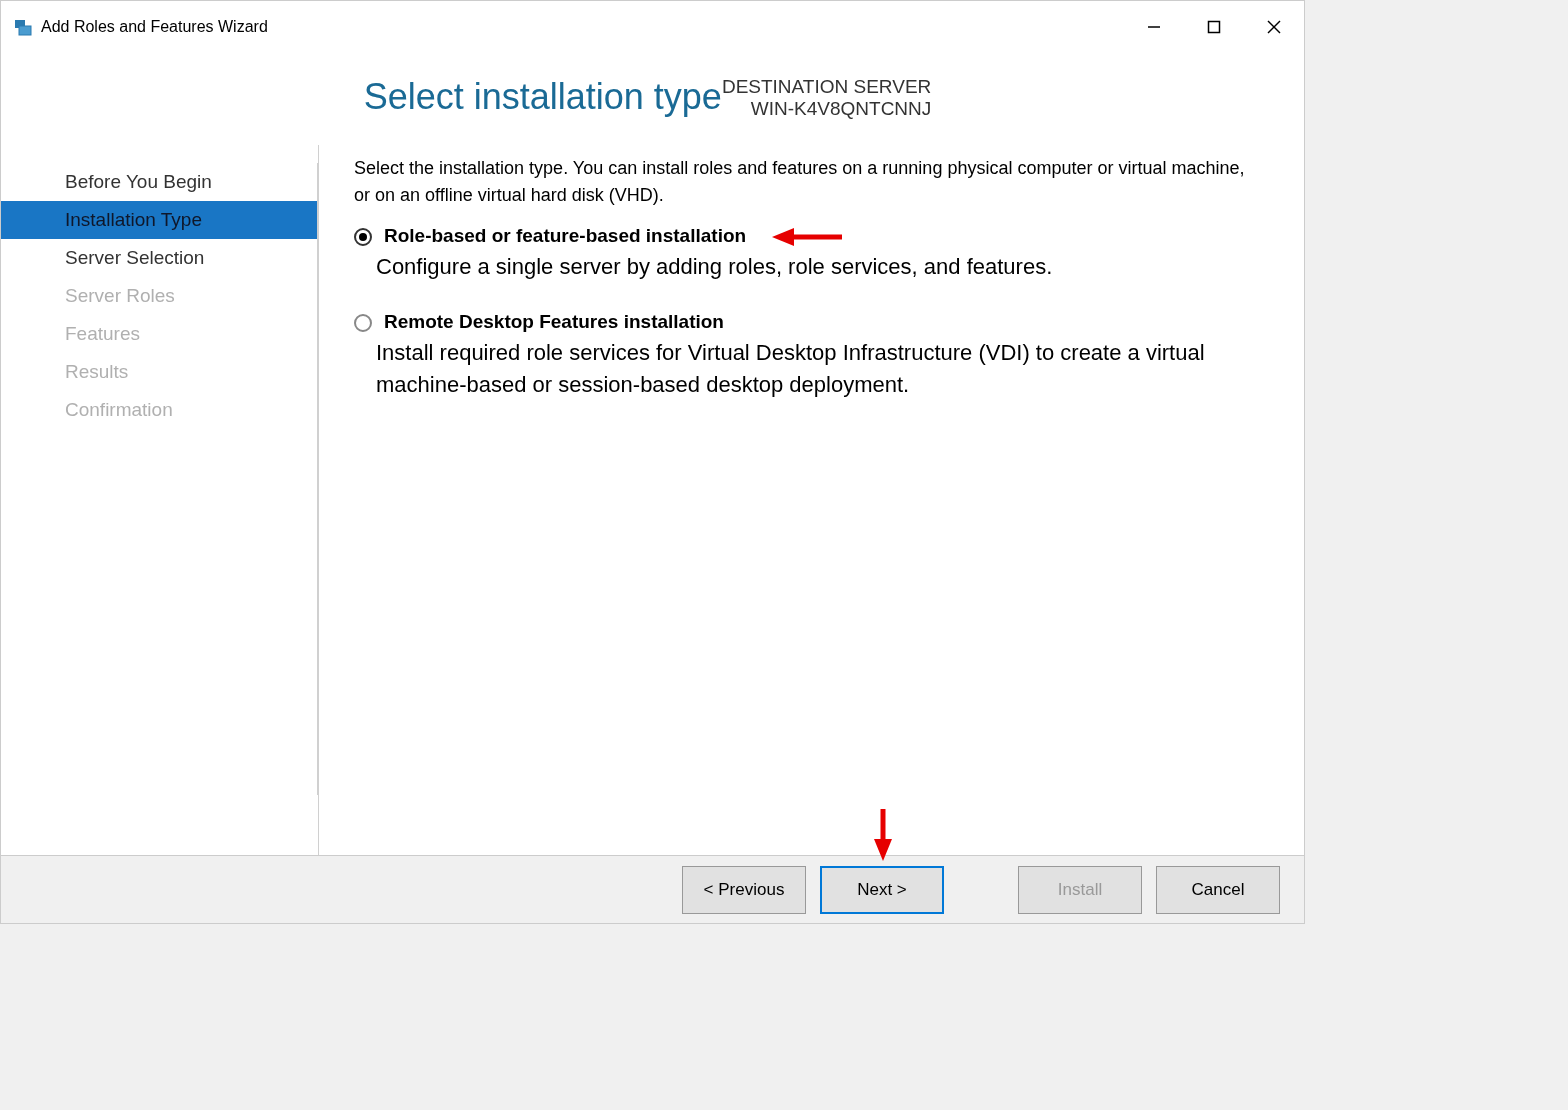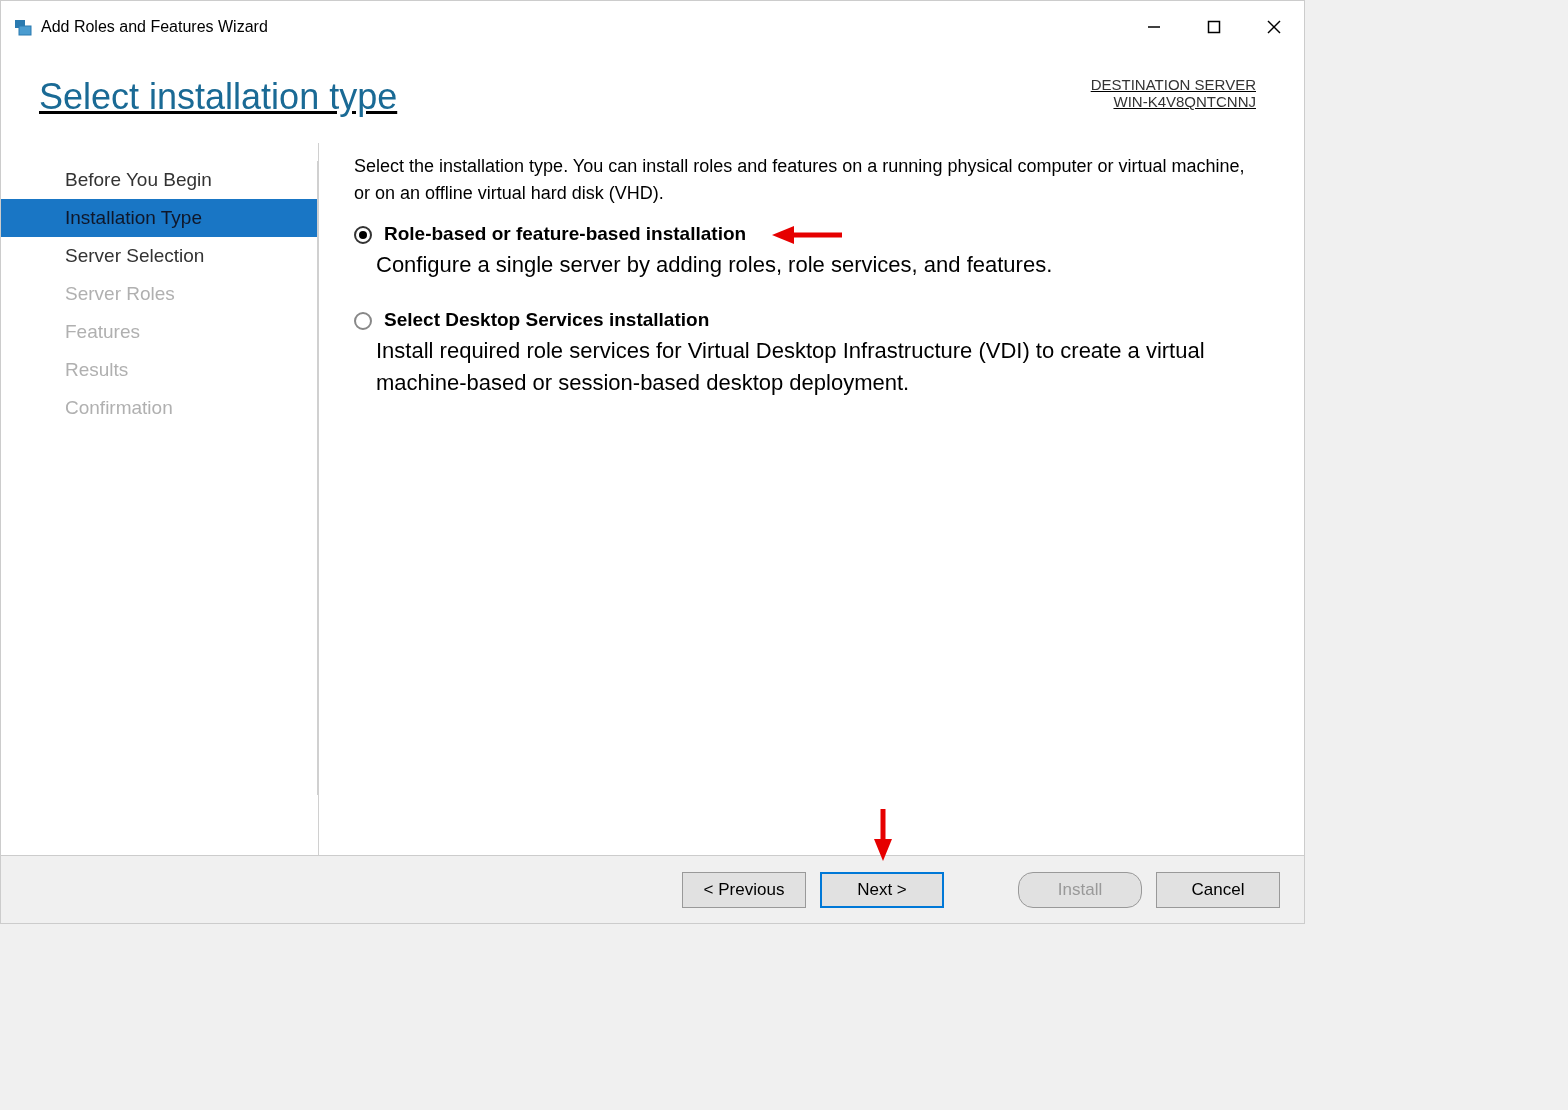--- a/index.html
+++ b/index.html
@@ -53,32 +53,31 @@
       height: 40px;
       display: flex;
       align-items: center;
       justify-content: center;
       cursor: pointer;
       font-size: 14px;
     }
     .header-area {
       padding: 35px 48px 25px 38px;
       display: flex;
-      justify-content: space-between;
+      justify-content: center;
       align-items: flex-start;
-      text-decoration: underline;
     }
     .page-title {
       font-size: 36px;
       font-weight: 300;
       color: #1a6a95;
     }
     .destination {
       text-align: right;
-      font-size: 15px;
+      font-size: 19px;
       color: #333333;
     }
     .destination-label {
       display: block;
     }
     .destination-server {
       display: block;
     }
     .body-area {
       flex: 1;
@@ -179,41 +178,40 @@
       border-top: 1px solid #cccccc;
       background: #f0f0f0;
       display: flex;
       align-items: center;
       justify-content: flex-end;
       padding: 0 24px;
       gap: 14px;
     }
     .btn {
       min-width: 124px;
-      height: 36px;
+      height: 48px;
       border: 1px solid #999999;
       background: #e1e1e1;
       font-size: 17px;
       color: #000000;
       cursor: pointer;
       display: flex;
       align-items: center;
       justify-content: center;
       padding: 0 16px;
     }
     .btn.next {
       border: 2px solid #0078d7;
     }
     .btn.disabled {
       color: #999999;
       cursor: default;
     }
     .btn.install {
       margin-left: 60px;
-      border-radius: 15px;
     }
     .arrow-right {
       position: absolute;
       width: 70px;
       height: 24px;
     }
     .arrow-down {
       position: absolute;
       width: 24px;
       height: 52px;
@@ -283,21 +281,21 @@
         </div>
         <svg class="arrow-right" style="left:418px; top:0px;" viewBox="0 0 70 24">
           <line x1="70" y1="12" x2="18" y2="12" stroke="#e60000" stroke-width="5"></line>
           <polygon points="0,12 22,3 22,21" fill="#e60000"></polygon>
         </svg>
       </div>
 
       <div class="option">
         <div class="radio unselected"></div>
         <div class="option-text">
-          <div class="option-title">Select Desktop Services installation</div>
+          <div class="option-title">Remote Desktop Features installation</div>
           <div class="option-desc">Install required role services for Virtual Desktop Infrastructure (VDI) to create a virtual machine-based or session-based desktop deployment.</div>
         </div>
       </div>
     </div>
   </div>
 
   <div class="button-bar">
     <button class="btn">&lt; Previous</button>
     <button class="btn next">Next &gt;</button>
     <button class="btn install disabled">Install</button>

